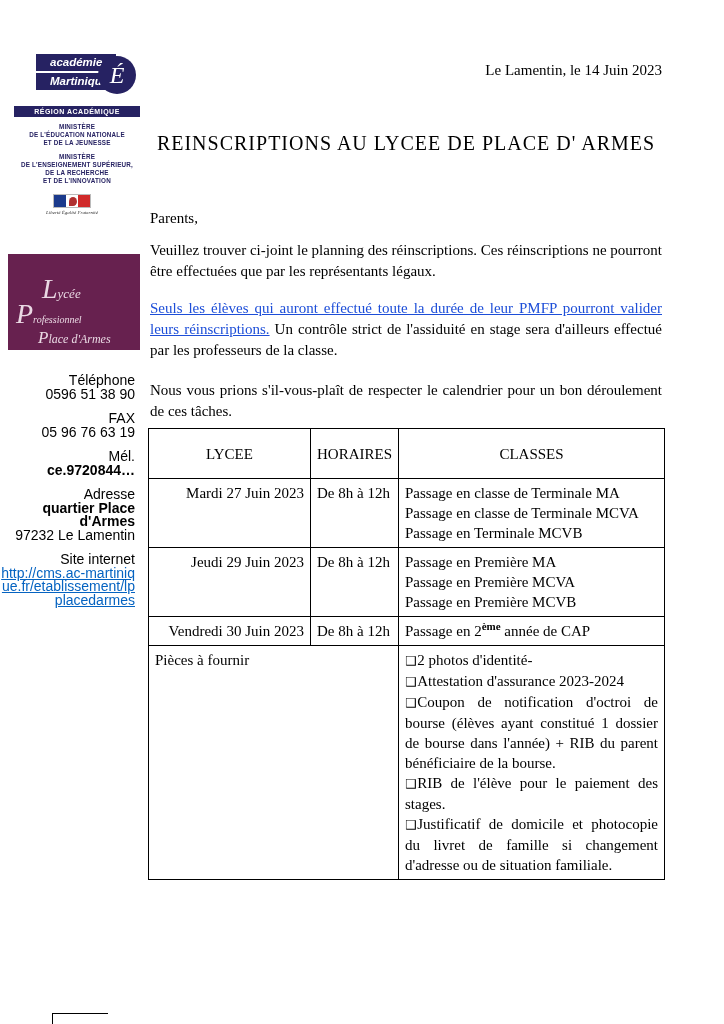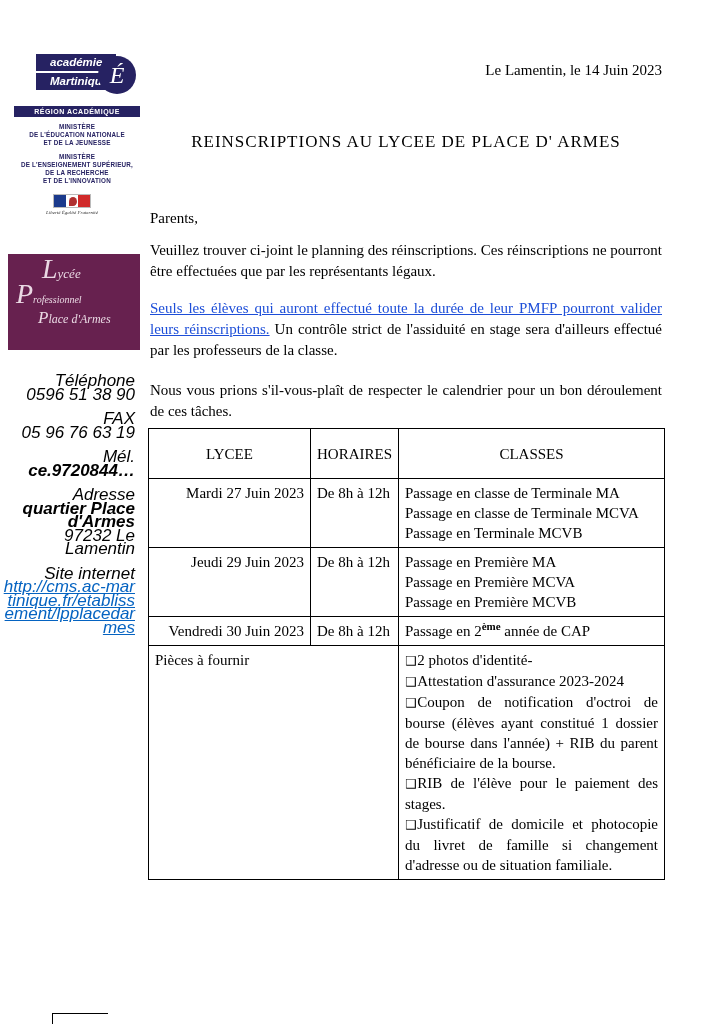--- a/index.html
+++ b/index.html
@@ -41,42 +41,42 @@
     border:1px solid #bbb;
   }
   .marianne { position:absolute; left:15px; top:2px; width:8px; height:9px;
     background:#b03030; border-radius:50% 50% 50% 0; }
   .flag-motto {
     font-family:"Liberation Serif", serif; font-style:italic;
     font-size:5px; line-height:6px; color:#333; margin-top:2px;
   }
   .lp-logo {
     position:absolute; left:8px; top:254px; width:132px; height:96px;
-    background:#67214f; color:#ead9e4; font-style:italic; padding-top:0;
+    background:#67214f; color:#ead9e4; font-style:italic; padding-top:20px;
   }
   .lp-line { line-height:1.05; }
   .lp1 { margin-left:34px; font-size:13px; }
   .lp1::first-letter { font-size:28px; }
   .lp2 { margin-left:8px; font-size:10px; margin-top:-4px; }
   .lp2::first-letter { font-size:28px; }
   .lp3 { margin-left:30px; font-size:12px; margin-top:0px; }
   .lp3::first-letter { font-size:17px; }
   .contact {
     position:absolute; left:0; top:374px; width:135px; text-align:right;
-    font-family:"Liberation Sans", sans-serif; font-size:17px; line-height:13.5px;font-style:italic;
+    font-family:"Liberation Sans", sans-serif; font-size:14px; line-height:13.5px;
   }
   .contact .gap { height:11px; }
   .contact .bold { font-weight:bold; }
   .site-link { color:#0563C1; text-decoration:underline; word-break:break-all; }
 
   
   .dateline { position:absolute; left:150px; top:62px; width:512px; text-align:right; font-size:15px; }
   .title {
     position:absolute; left:150px; top:132px; width:512px; text-align:center;
-    font-size:17px; letter-spacing:1px;
+    font-size:20px; letter-spacing:1px;
   }
   .salutation { position:absolute; left:150px; top:210px; font-size:15px; }
   .para {
     position:absolute; left:150px; width:512px; text-align:justify;
     font-size:15px; line-height:21px;
   }
   .p1 { top:240px; }
   .p2 { top:298px; }
   .p3 { top:380px; }
   .red { color:#1d4ed8; text-decoration:underline; }

